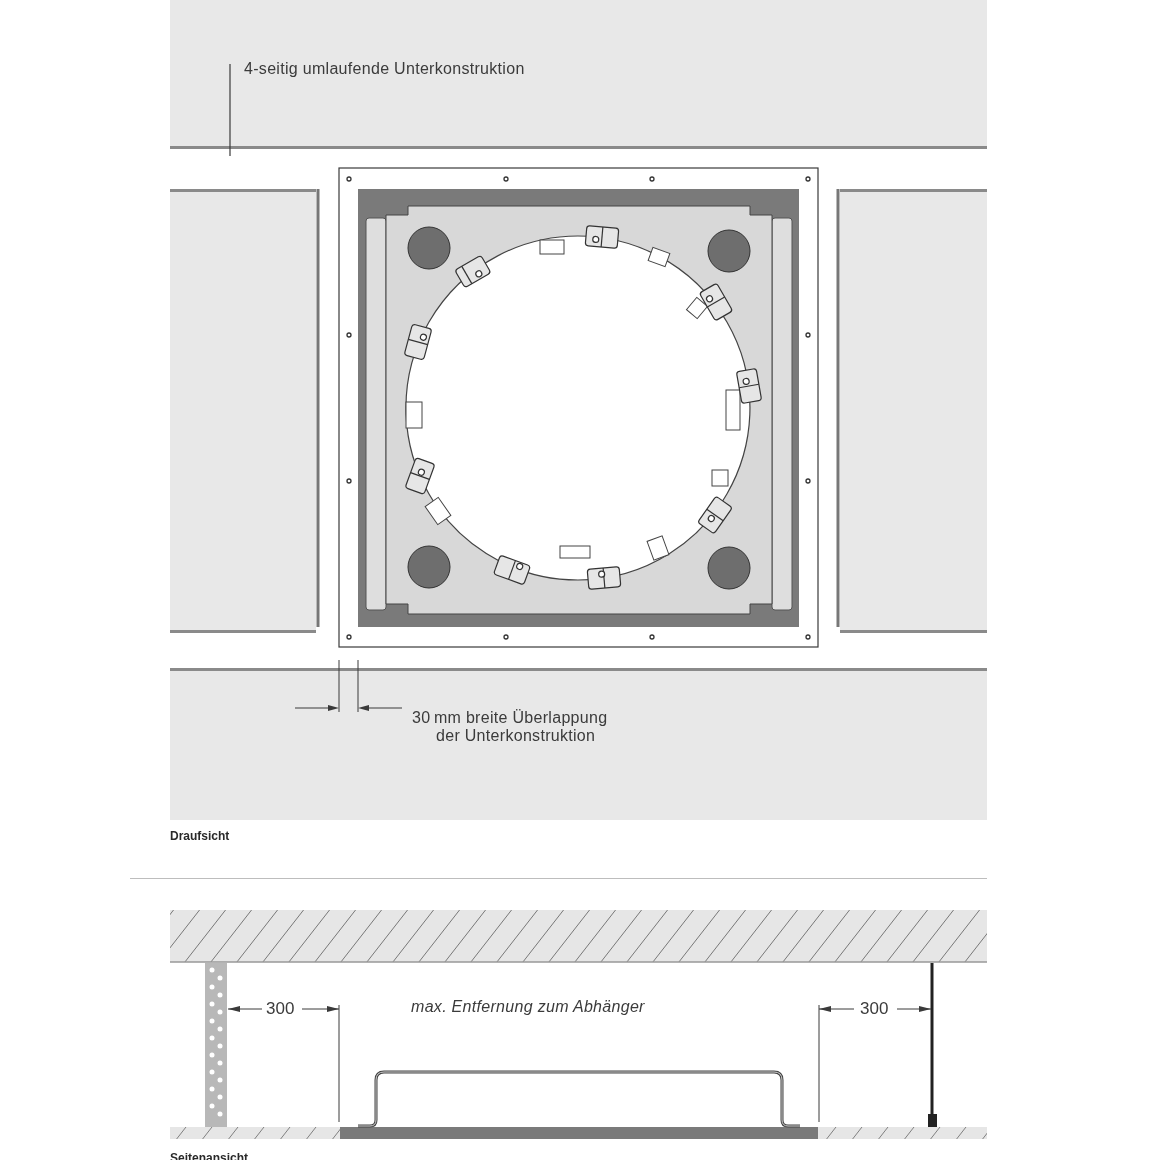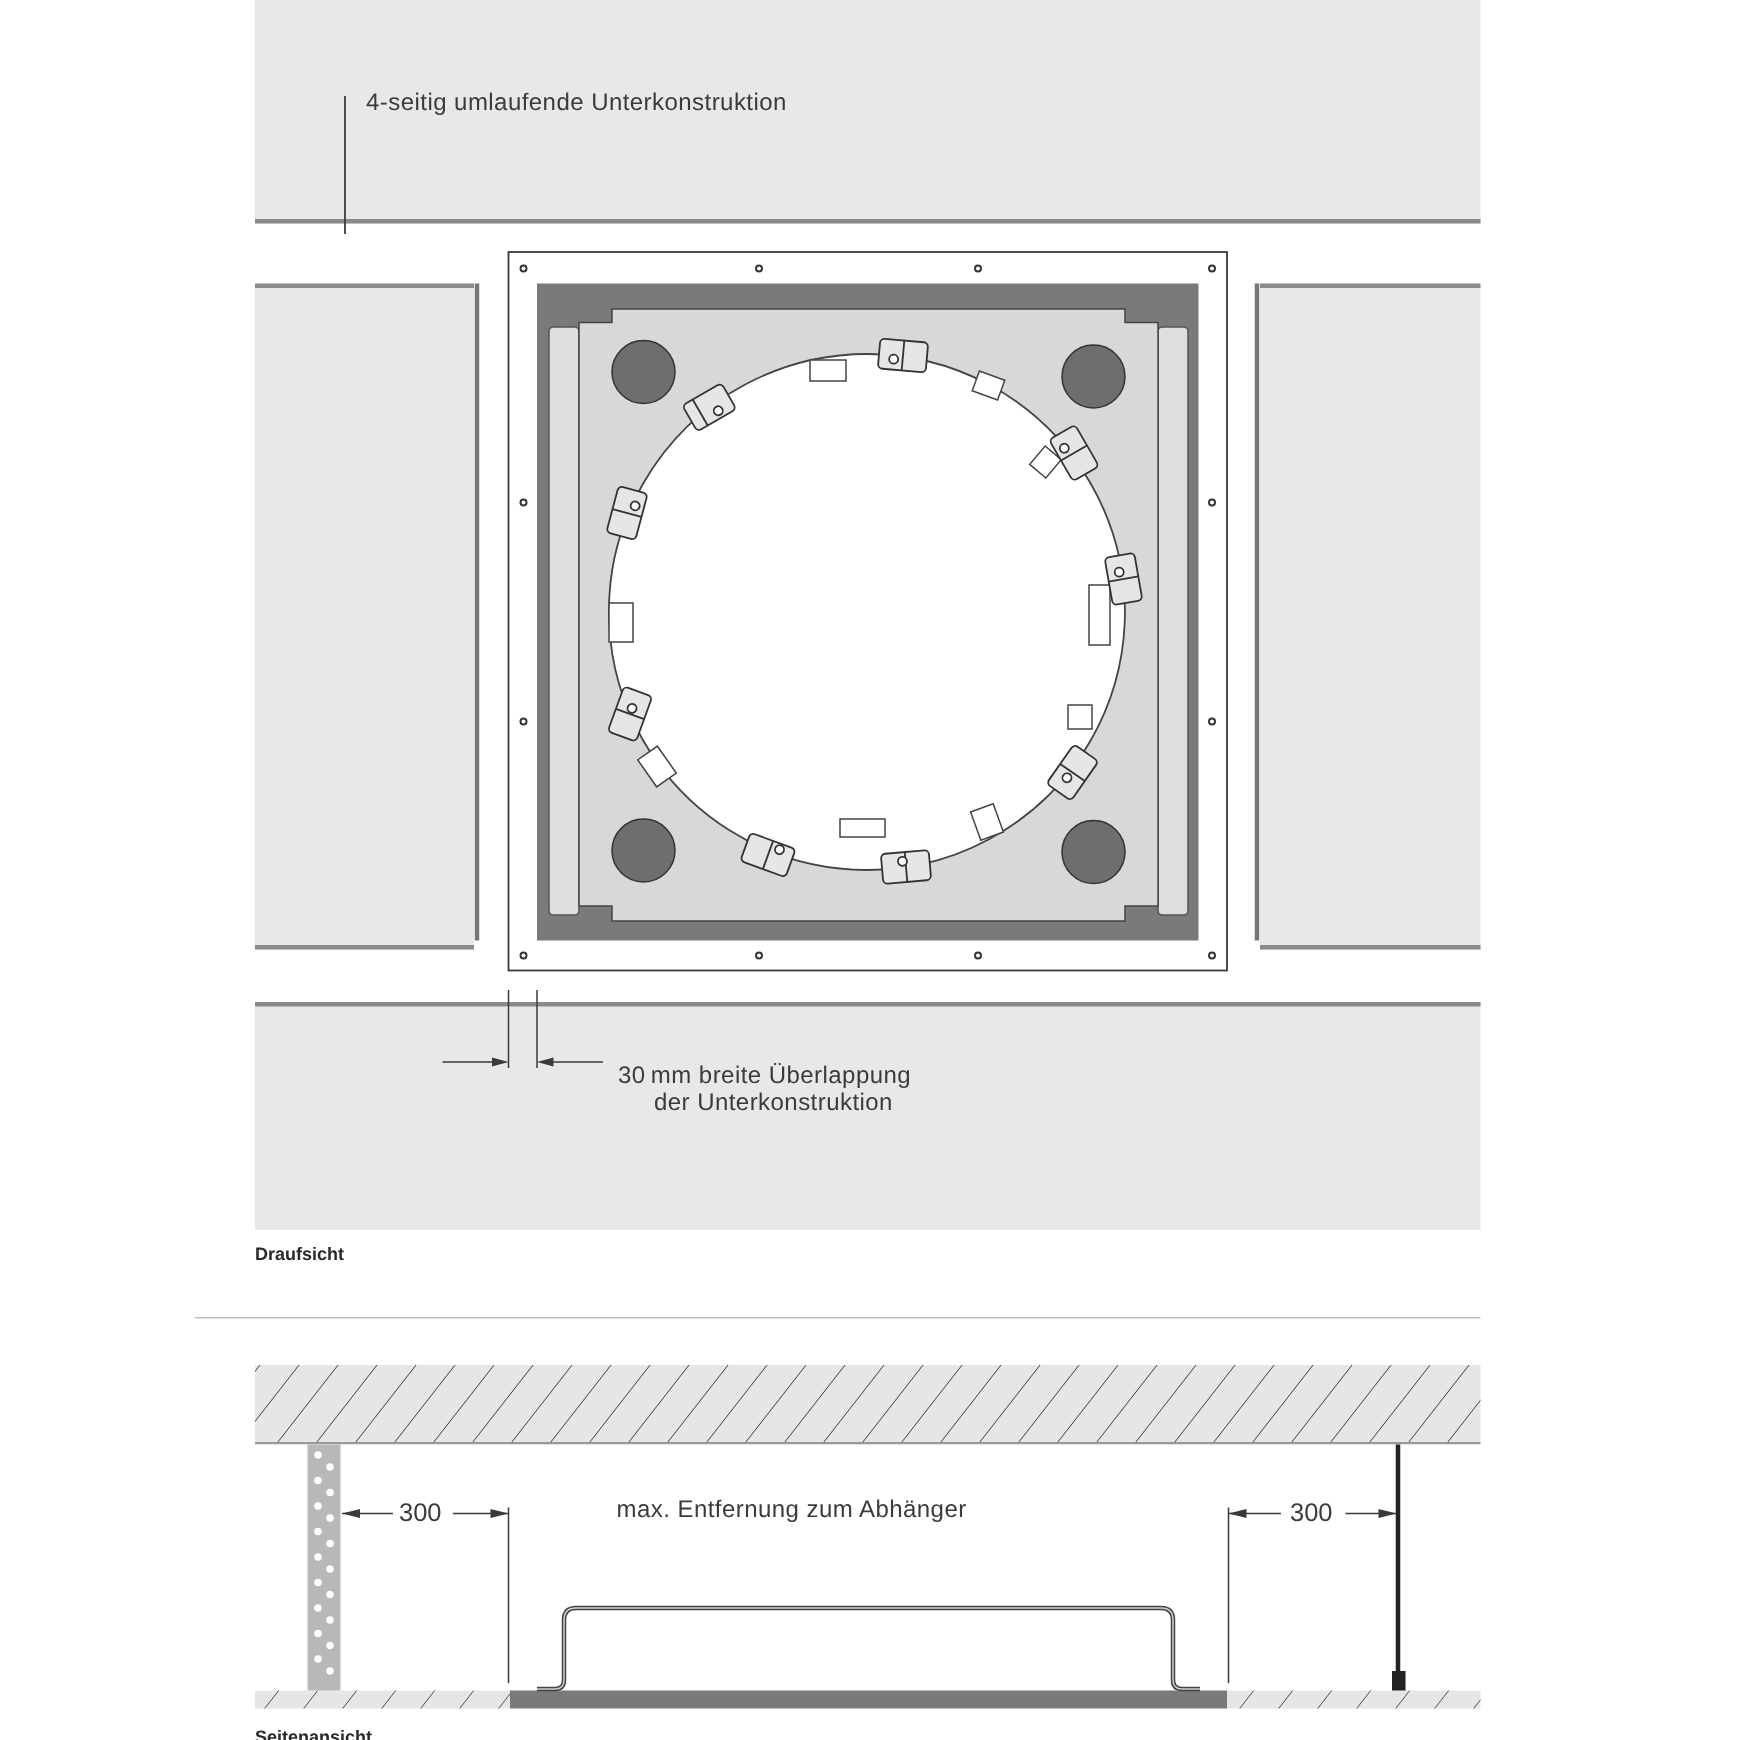--- a/index.html
+++ b/index.html
@@ -193,16 +193,16 @@
     <line x1="302" y1="1009" x2="339" y2="1009" stroke="#3a3a3a" stroke-width="1"></line>
     <polygon points="339,1009 327,1006 327,1012" fill="#3a3a3a"></polygon>
     <line x1="819" y1="1009" x2="854" y2="1009" stroke="#3a3a3a" stroke-width="1"></line>
     <polygon points="819,1009 831,1006 831,1012" fill="#3a3a3a"></polygon>
     <line x1="897" y1="1009" x2="931" y2="1009" stroke="#3a3a3a" stroke-width="1"></line>
     <polygon points="931,1009 919,1006 919,1012" fill="#3a3a3a"></polygon>
   </svg>
 
   <div class="abs" style="left:266px;top:999px;font-size:17px;color:#3b3b3b;">300</div>
   <div class="abs" style="left:860px;top:999px;font-size:17px;color:#3b3b3b;">300</div>
-  <div class="abs label-lg" style="left:411px;top:998px;">max. Entfernung zum Abhänger</div>
+  <div class="abs label-lg" style="left:411px;top:998px;font-style:italic;">max. Entfernung zum Abhänger</div>
 
   <div class="abs caption" style="left:170px;top:1151px;">Seitenansicht</div>
 </div>
 
 </body></html>

